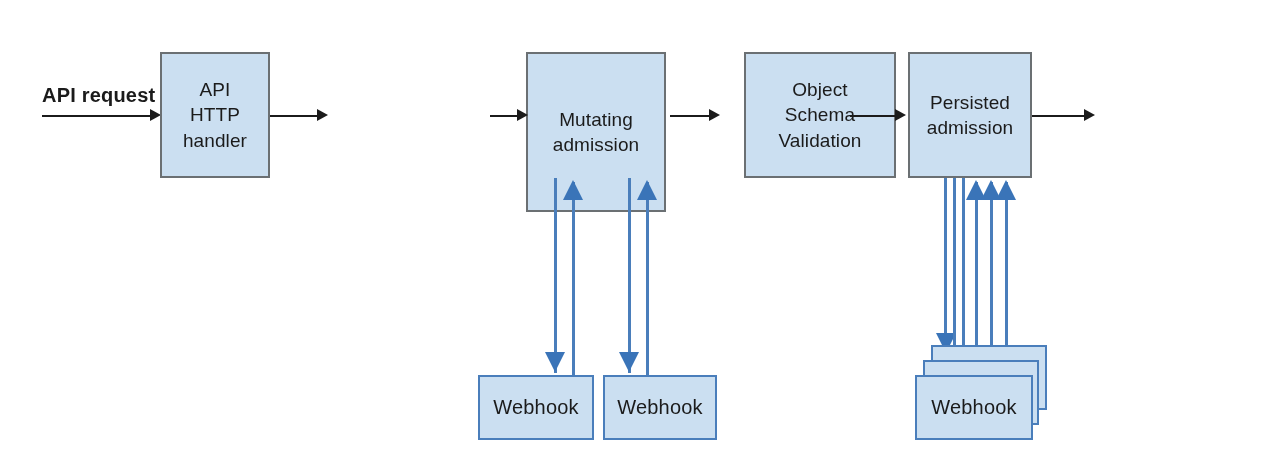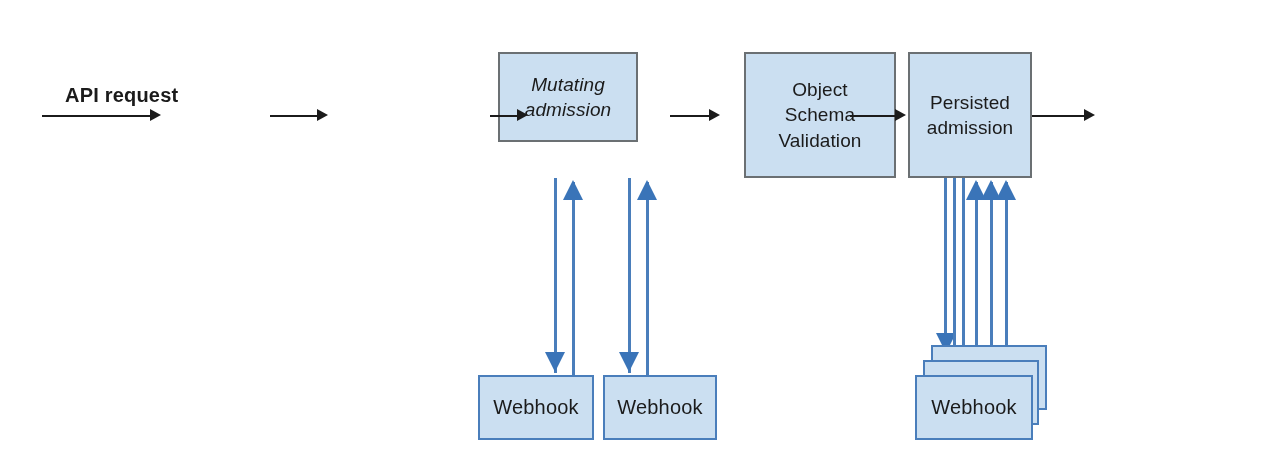--- a/index.html
+++ b/index.html
@@ -93,27 +93,30 @@
     color: #1b1b1b;
     white-space: nowrap;
     letter-spacing: .2px;
   }
 </style>
 </head>
 <body>
 
 <div id="canvas">
 
-  <div class="req-label" style="left:42px; top:84px;margin-left:23px;">API request</div>
+  <div class="req-label" style="left:42px; top:84px;">API request</div>
   <div class="hline" style="left:42px; top:115px; width:110px;"></div>
   <div class="harrow" style="left:150px; top:109px;"></div>
 
+  <div class="stage" style="left:160px; top:52px; width:110px; height:126px;">API
+HTTP
+handler</div>
 
 
-  <div class="stage" style="left:498px; top:52px; width:140px; height:90px;font-style:italic;">Mutating
+  <div class="stage" style="left:526px; top:52px; width:140px; height:160px;">Mutating
 admission</div>
 
   <div class="stage" style="left:744px; top:52px; width:152px; height:126px;">Object
 Schema
 Validation</div>
 
   <div class="stage" style="left:908px; top:52px; width:124px; height:126px;">Persisted
 admission</div>
 
 

